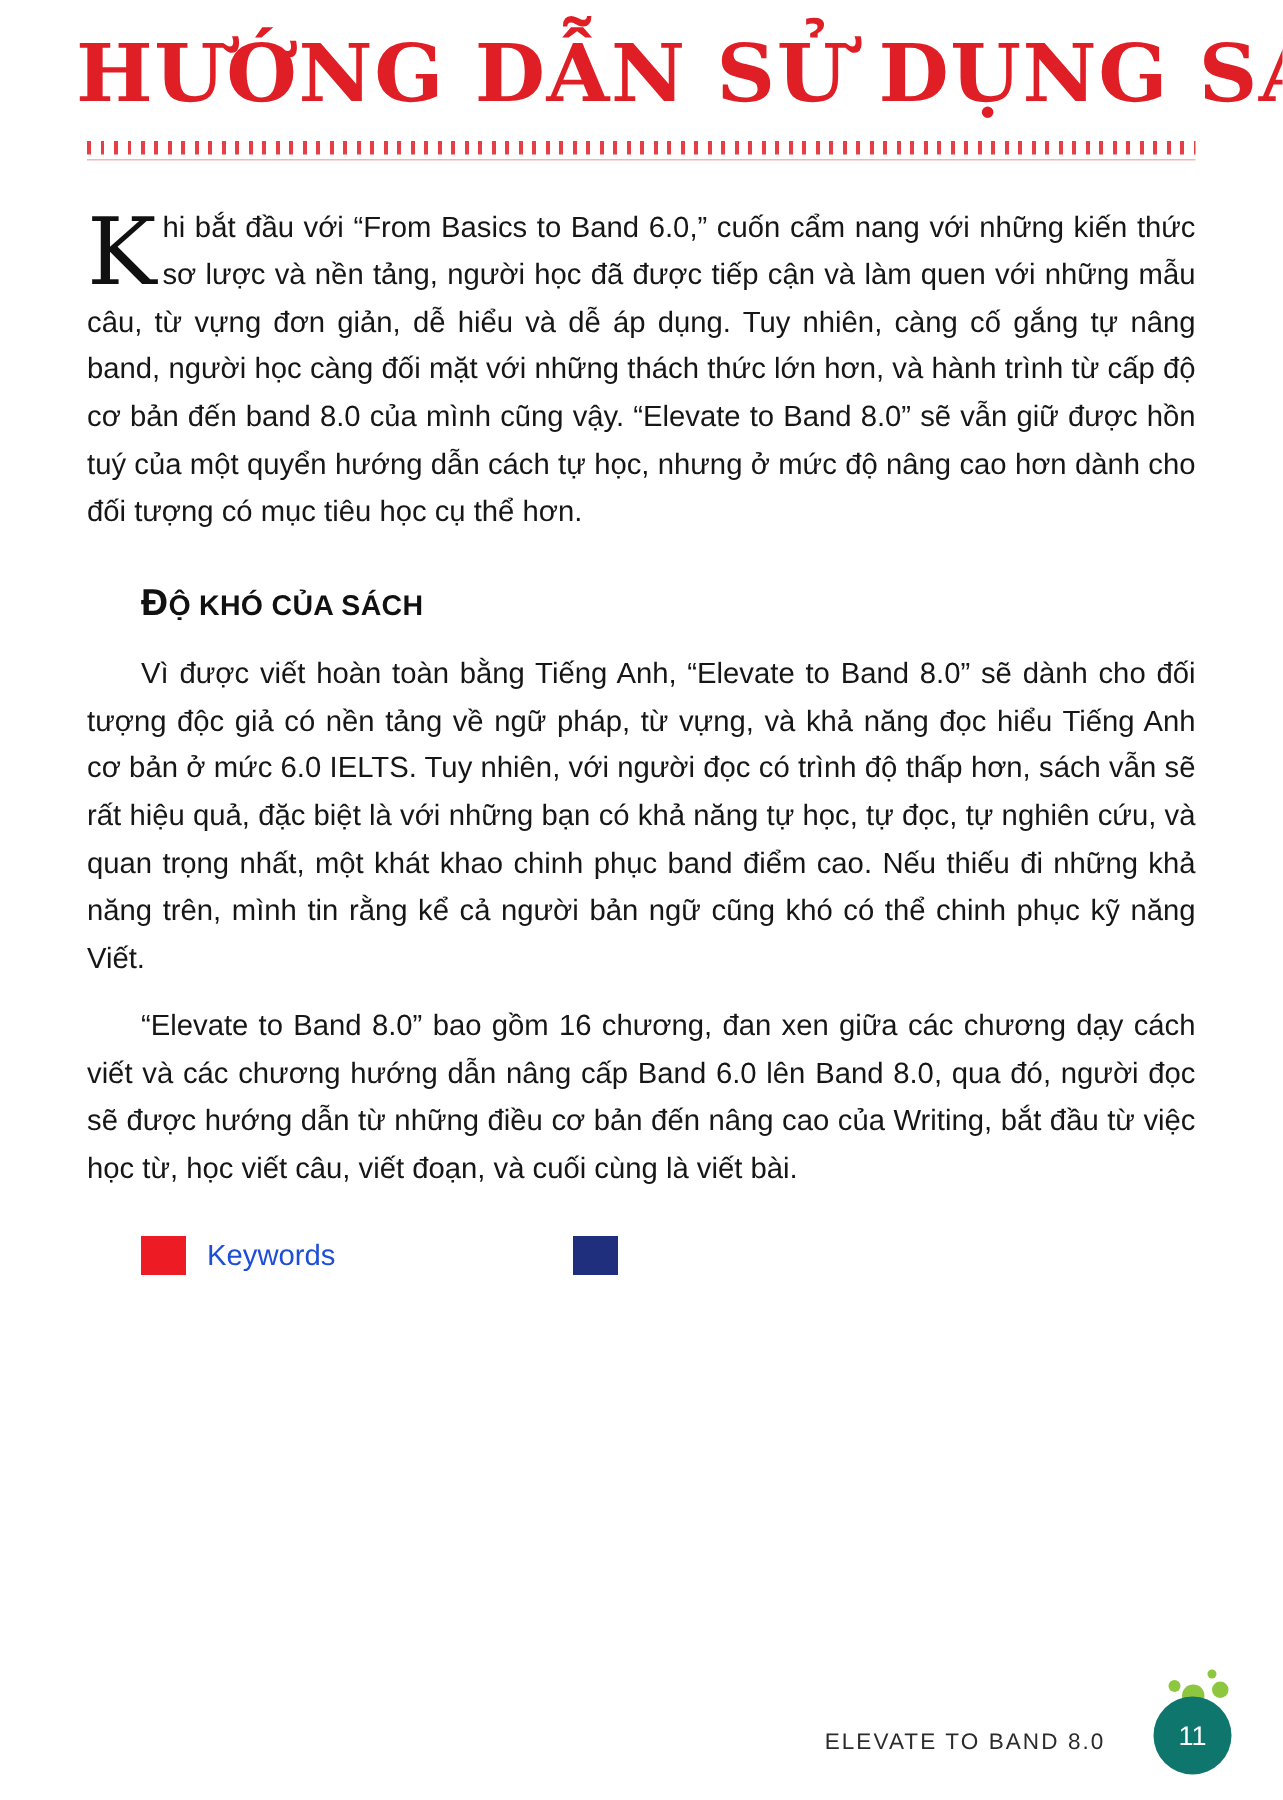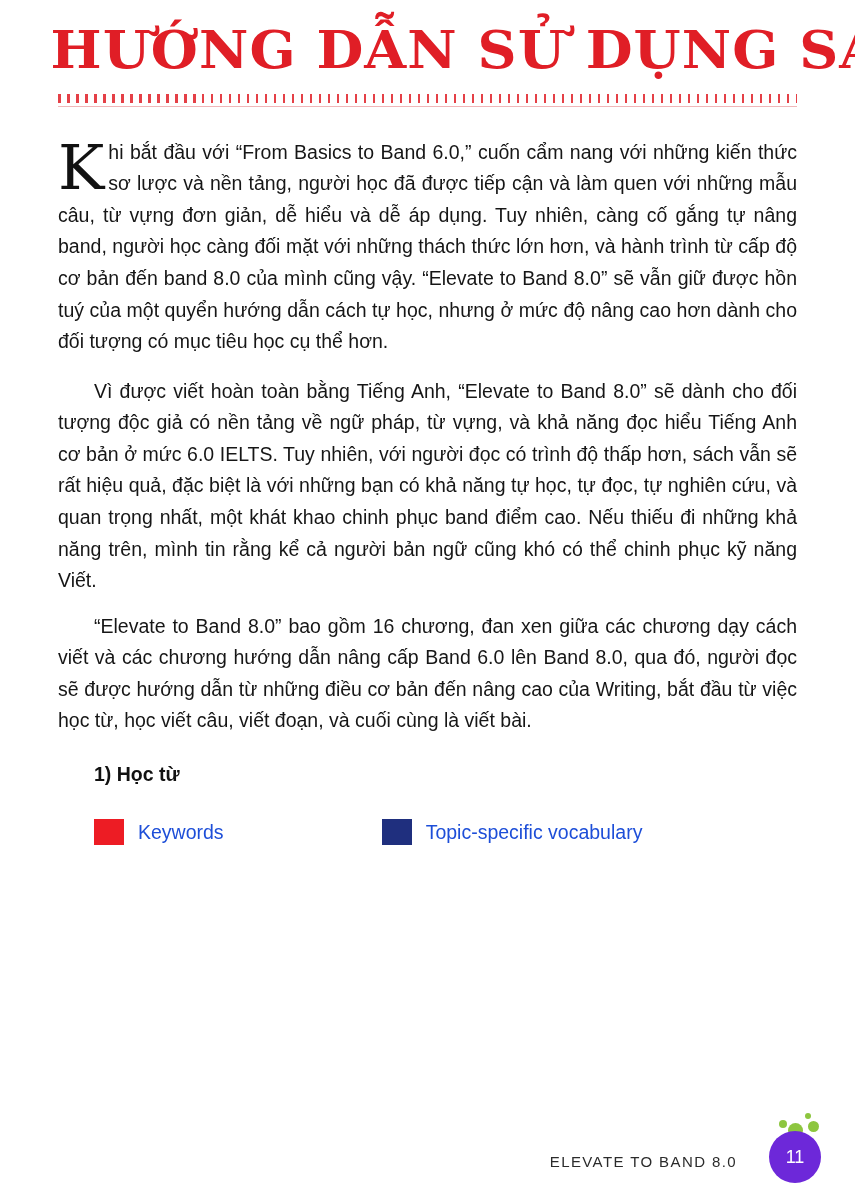--- a/index.html
+++ b/index.html
@@ -156,21 +156,21 @@
     color: #2b2b2b;
     margin-left: 46px;
   }
   .page-badge {
     position: absolute;
     right: 34px;
     bottom: 17px;
     width: 52px;
     height: 52px;
     border-radius: 50%;
-    background: #6d28d9;
+    background: #0f766e;
     color: #ffffff;
     font-size: 18px;
     display: flex;
     align-items: center;
     justify-content: center;
   }
   .badge-deco {
     position: absolute;
     right: 30px;
     bottom: 62px;
@@ -197,34 +197,35 @@
     <div class="title-rule"></div>
     <div class="title-rule2"></div>
   </div>
 
   <div class="body-wrap">
 
     <p class="para first-para">
       <span class="dropcap">K</span><span>hi bắt đầu với “From Basics to Band 6.0,” cuốn cẩm nang với những kiến thức sơ lược và nền tảng, người học đã được tiếp cận và làm quen với những mẫu câu, từ vựng đơn giản, dễ hiểu và dễ áp dụng. Tuy nhiên, càng cố gắng tự nâng band, người học càng đối mặt với những thách thức lớn hơn, và hành trình từ cấp độ cơ bản đến band 8.0 của mình cũng vậy. “Elevate to Band 8.0” sẽ vẫn giữ được hồn tuý của một quyển hướng dẫn cách tự học, nhưng ở mức độ nâng cao hơn dành cho đối tượng có mục tiêu học cụ thể hơn.</span>
     </p>
 
+    <h2 class="section-head">
+      <span class="cap">Đ</span><span class="sc">Ộ KHÓ CỦA SÁCH</span>
+    </h2>
     <p class="para">Vì được viết hoàn toàn bằng Tiếng Anh, “Elevate to Band 8.0” sẽ dành cho đối tượng độc giả có nền tảng về ngữ pháp, từ vựng, và khả năng đọc hiểu Tiếng Anh cơ bản ở mức 6.0 IELTS. Tuy nhiên, với người đọc có trình độ thấp hơn, sách vẫn sẽ rất hiệu quả, đặc biệt là với những bạn có khả năng tự học, tự đọc, tự nghiên cứu, và quan trọng nhất, một khát khao chinh phục band điểm cao. Nếu thiếu đi những khả năng trên, mình tin rằng kể cả người bản ngữ cũng khó có thể chinh phục kỹ năng Viết.</p>
 
     <p class="para">“Elevate to Band 8.0” bao gồm 16 chương, đan xen giữa các chương dạy cách viết và các chương hướng dẫn nâng cấp Band 6.0 lên Band 8.0, qua đó, người đọc sẽ được hướng dẫn từ những điều cơ bản đến nâng cao của Writing, bắt đầu từ việc học từ, học viết câu, viết đoạn, và cuối cùng là viết bài.</p>
 
-    <h3 class="sub-head">1) Học từ</h3>
 
     <div class="legend">
       <div class="legend-item">
         <span class="swatch red"></span>
         <span class="legend-label">Keywords</span>
       </div>
       <div class="legend-item second">
         <span class="swatch blue"></span>
-        <span class="legend-label">Topic-specific vocabulary</span>
       </div>
     </div>
 
   </div>
 
   <div class="footer">
     <div class="footer-text">ELEVATE TO BAND 8.0</div>
     <div class="badge-deco">
       <span class="leaf l1"></span>
       <span class="leaf l2"></span>

